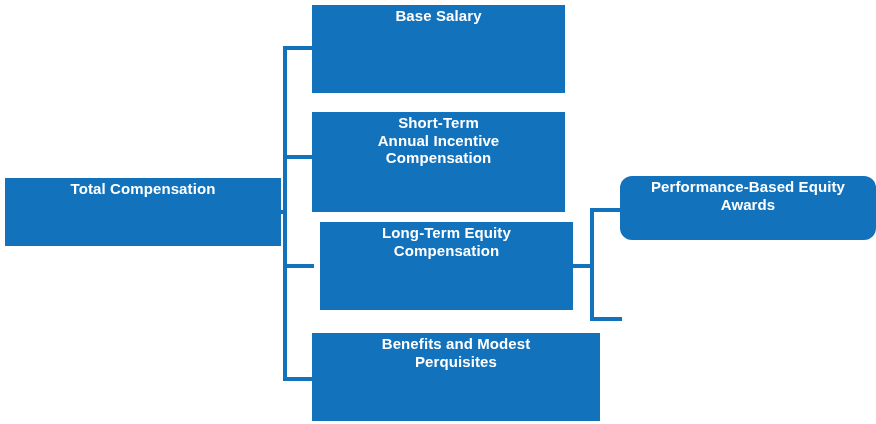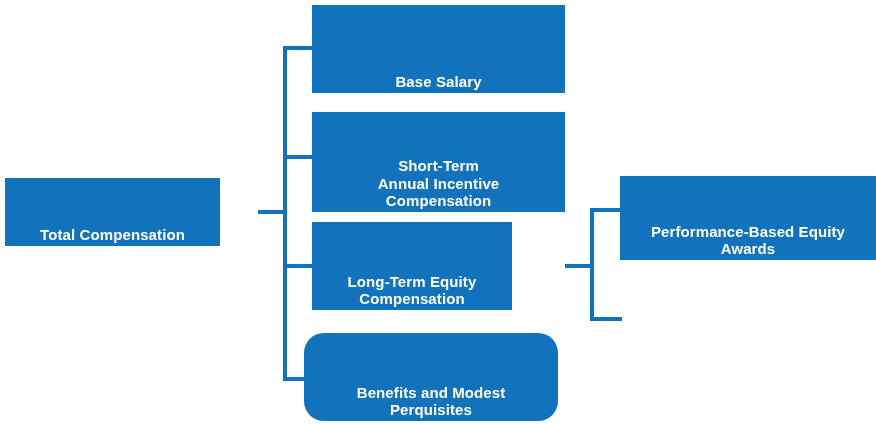--- a/index.html
+++ b/index.html
@@ -20,51 +20,51 @@
     top: 0;
     width: 876px;
     height: 424px;
   }
   .node {
     position: absolute;
     box-sizing: border-box;
     background: #1272BC;
     color: #ffffff;
     display: flex;
-    align-items: flex-end;
+    align-items: flex-start;
     justify-content: center;
     text-align: center;
     font-weight: bold;
     font-size: 15px;
     line-height: 1.18;
     letter-spacing: 0.1px;
     padding: 2px 14px;
   }
   .node .label {
     display: block;
     white-space: pre-line;
   }
   
   #node-total {
-    left: 5px;  top: 178px;  width: 215px; height: 68px;
+    left: 5px;  top: 178px;  width: 276px; height: 68px;
   }
   #node-base {
     left: 312px; top: 5px;   width: 253px; height: 88px;
   }
   #node-short {
     left: 312px; top: 112px; width: 253px; height: 100px;
   }
   #node-long {
-    left: 312px; top: 222px; width: 200px; height: 88px;
+    left: 320px; top: 222px; width: 253px; height: 88px;
   }
   #node-benefits {
-    left: 304px; top: 333px; width: 254px; height: 88px; border-radius: 20px;
+    left: 312px; top: 333px; width: 288px; height: 88px;
   }
   #node-perf {
-    left: 620px; top: 176px; width: 256px; height: 84px;
+    left: 620px; top: 176px; width: 256px; height: 64px; border-radius: 12px;
   }
   #node-service {
     left: 620px; top: 288px; width: 256px; height: 68px;
   }
   
   .conn {
     position: absolute;
     background: #1272BC;
   }
   .conn.h { height: 4px; }

